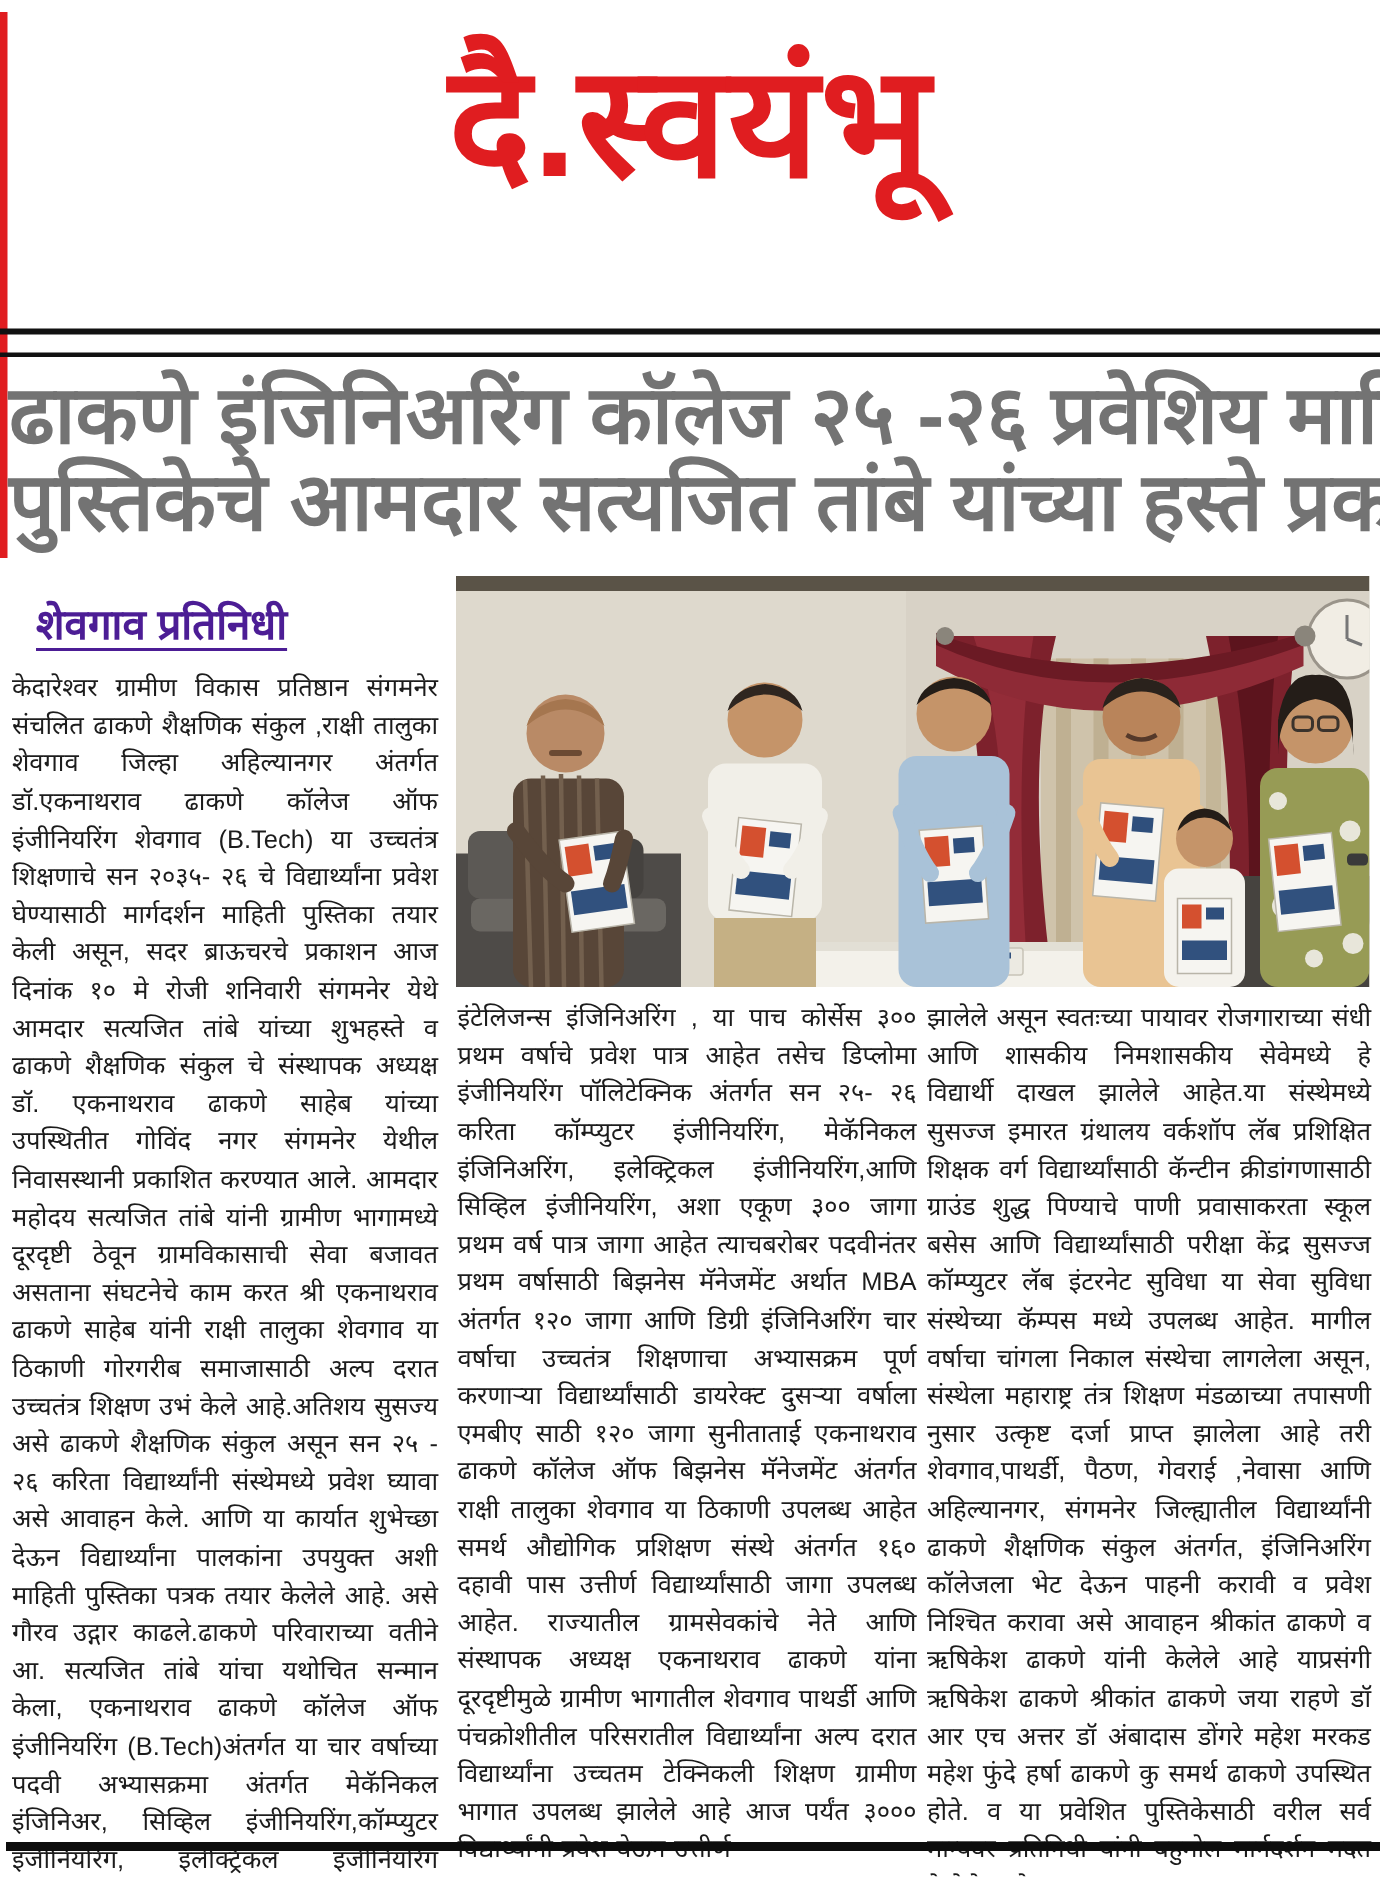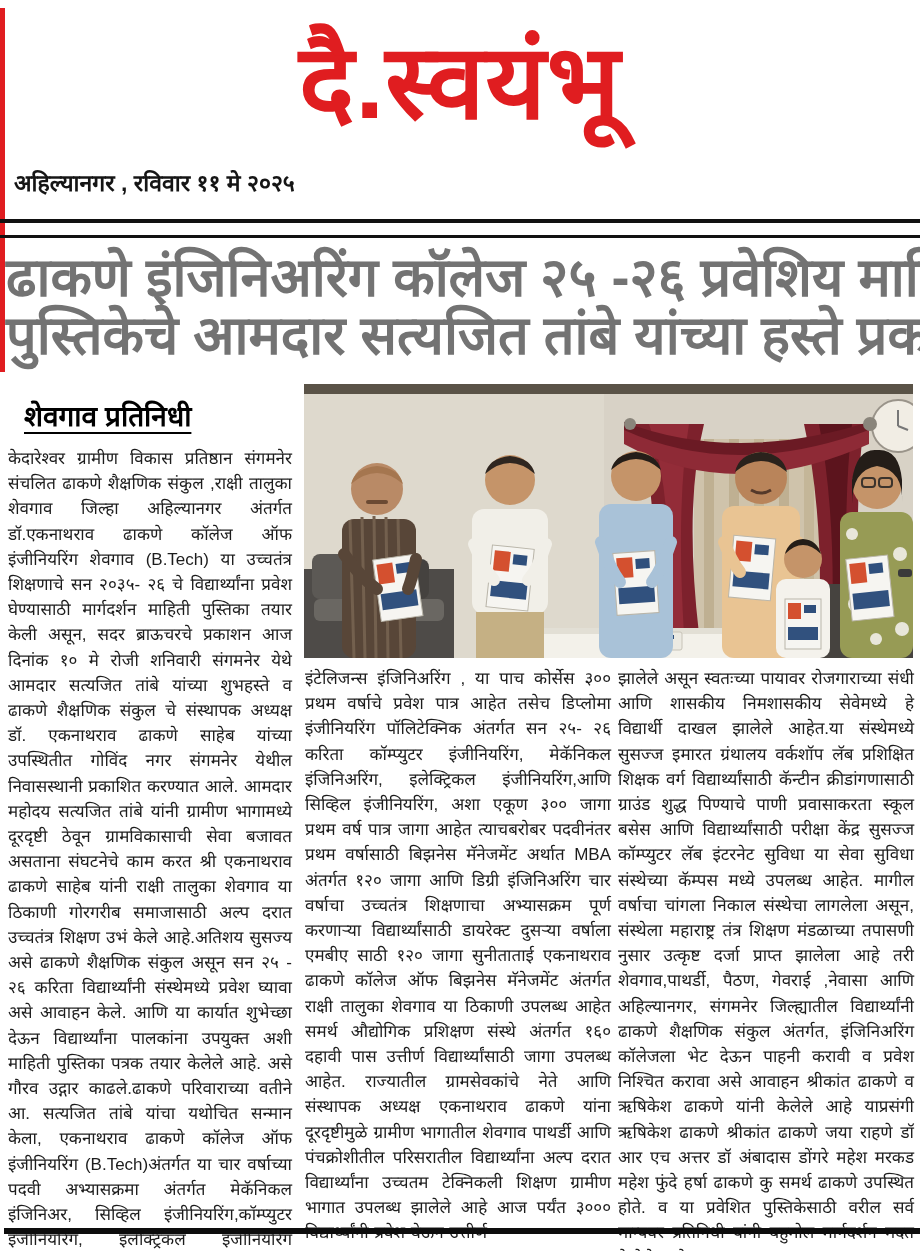--- a/index.html
+++ b/index.html
@@ -61,21 +61,21 @@
     color: #737373;
     font-weight: bold;
     font-size: 54px;
     line-height: 58px;
     letter-spacing: 0px;
     white-space: nowrap;
   }
   .byline {
     position: absolute;
     left: 24px; top: 396px;
-    color: #000000;
+    color: #4c1d95;
     font-size: 28px;
     font-weight: bold;
     text-decoration: underline;
     text-decoration-thickness: 2px;
     text-underline-offset: 6px;
   }
   .body-col {
     position: absolute;
     font-size: 17px;
     line-height: 25.2px;
@@ -105,21 +105,20 @@
 </head>
 <body>
 
 <div id="page">
 
   <div class="left-red-bar"></div>
 
   <div class="masthead-title">दै.स्वयंभू</div>
 
   <div class="dateline">
-    <span>अहिल्यानगर , रविवार  ११ मे २०२५</span>
   </div>
 
   <div class="double-rule"></div>
 
   <div class="headline">
     <div>ढाकणे इंजिनिअरिंग कॉलेज २५ -२६ प्रवेशिय माहिती</div>
     <div>पुस्तिकेचे आमदार सत्यजित तांबे यांच्या हस्ते प्रकाशन</div>
   </div>
 
   <div class="byline">शेवगाव प्रतिनिधी</div>

